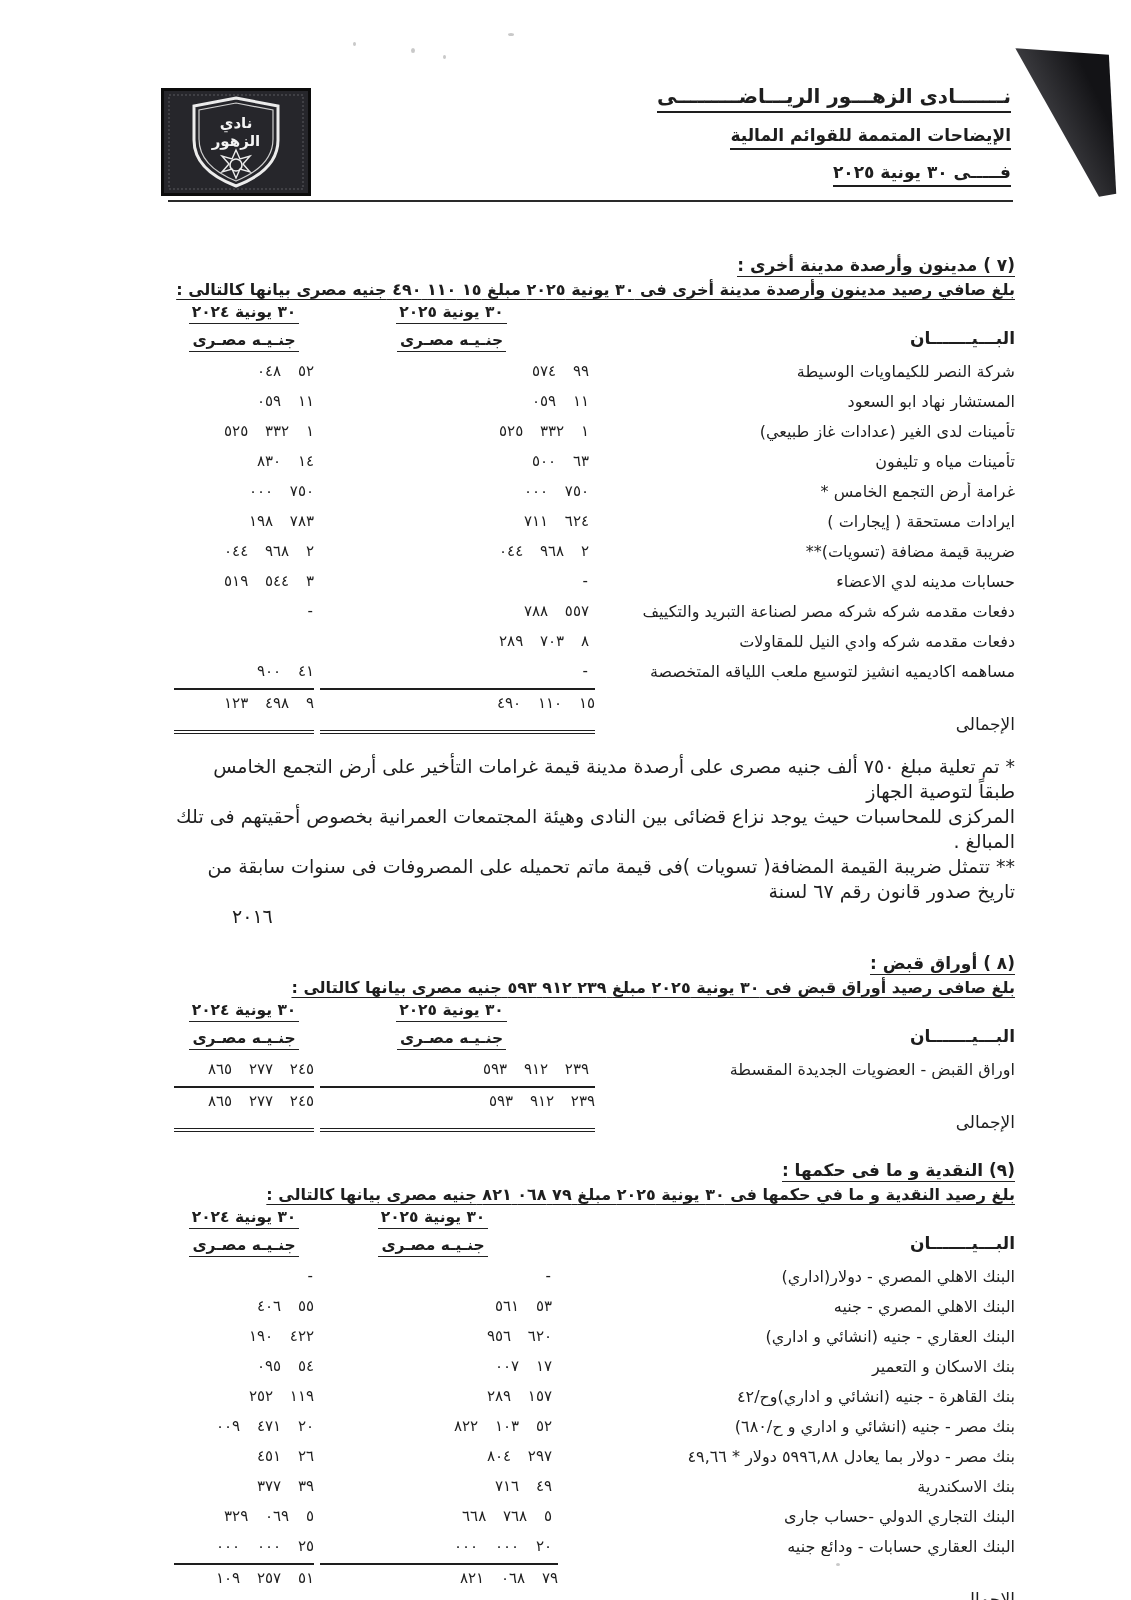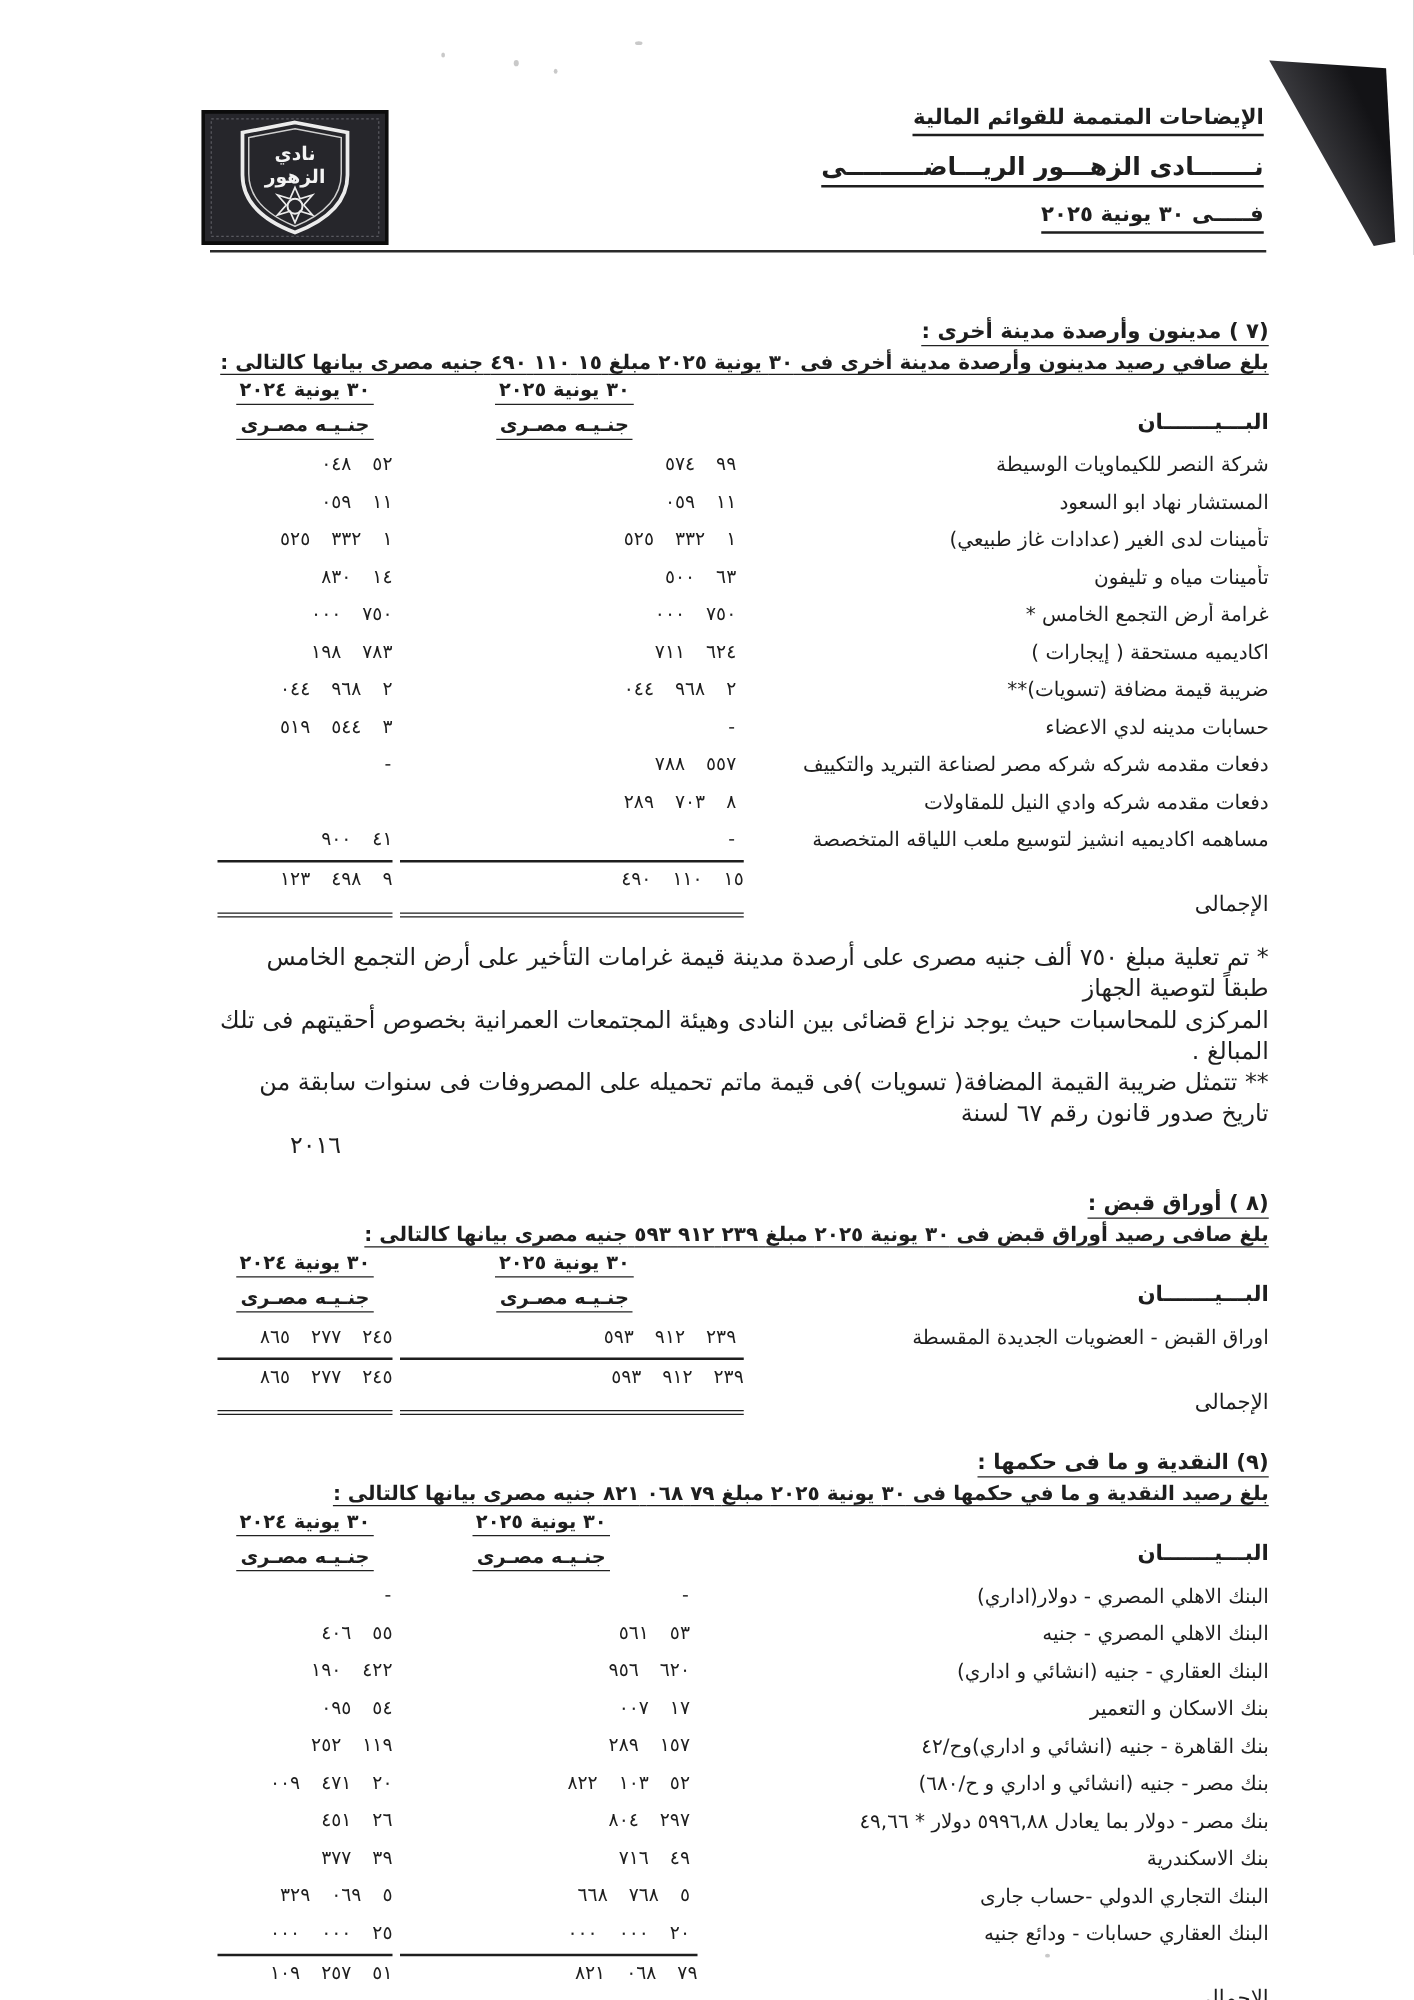--- a/index.html
+++ b/index.html
@@ -85,22 +85,22 @@
       <text x="75" y="40" text-anchor="middle" font-size="15" font-weight="bold" fill="#f4f4f4" font-family="DejaVu Sans, sans-serif">نادي</text>
       <text x="75" y="58" text-anchor="middle" font-size="15" font-weight="bold" fill="#f4f4f4" font-family="DejaVu Sans, sans-serif">الزهور</text>
       <g>
         <circle cx="75" cy="77" r="6" fill="none" stroke="#ececec" stroke-width="1.6"></circle>
         <path d="M75 62 L79 71 L89 68 L82 76 L89 84 L79 81 L75 90 L71 81 L61 84 L68 76 L61 68 L71 71 Z" fill="none" stroke="#ececec" stroke-width="1.4"></path>
       </g>
     </svg>
   </div>
 
   <div class="header-block">
+    <span class="line"><span class="hdr club-name">نـــــــادى الزهـــور الريـــاضـــــــــى</span></span>
     <span class="line"><span class="hdr report-title">الإيضاحات المتممة للقوائم المالية</span></span>
-    <span class="line"><span class="hdr club-name">نـــــــادى الزهـــور الريـــاضـــــــــى</span></span>
     <span class="line"><span class="hdr report-date">فـــــى ٣٠ يونية ٢٠٢٥</span></span>
   </div>
 
   <div class="top-rule"></div>
 
   <div class="content">
 
     <section class="note note-7">
       <div class="note-title"><span class="u">(٧ ) مدينون وأرصدة مدينة أخرى :</span></div>
       <div class="note-intro">
@@ -145,21 +145,21 @@
             <div class="t-num col24" dir="ltr">١٤ ٨٣٠</div>
           </div>
 
           <div class="trow">
             <div class="t-label">غرامة أرض التجمع الخامس *</div>
             <div class="t-num col25" dir="ltr">٧٥٠ ٠٠٠</div>
             <div class="t-num col24" dir="ltr">٧٥٠ ٠٠٠</div>
           </div>
 
           <div class="trow">
-            <div class="t-label">اكاديميه مستحقة ( إيجارات )</div>
+            <div class="t-label">ايرادات مستحقة ( إيجارات )</div>
             <div class="t-num col25" dir="ltr">٦٢٤ ٧١١</div>
             <div class="t-num col24" dir="ltr">٧٨٣ ١٩٨</div>
           </div>
 
           <div class="trow">
             <div class="t-label">ضريبة قيمة مضافة (تسويات)**</div>
             <div class="t-num col25" dir="ltr">٢ ٩٦٨ ٠٤٤</div>
             <div class="t-num col24" dir="ltr">٢ ٩٦٨ ٠٤٤</div>
           </div>
 

